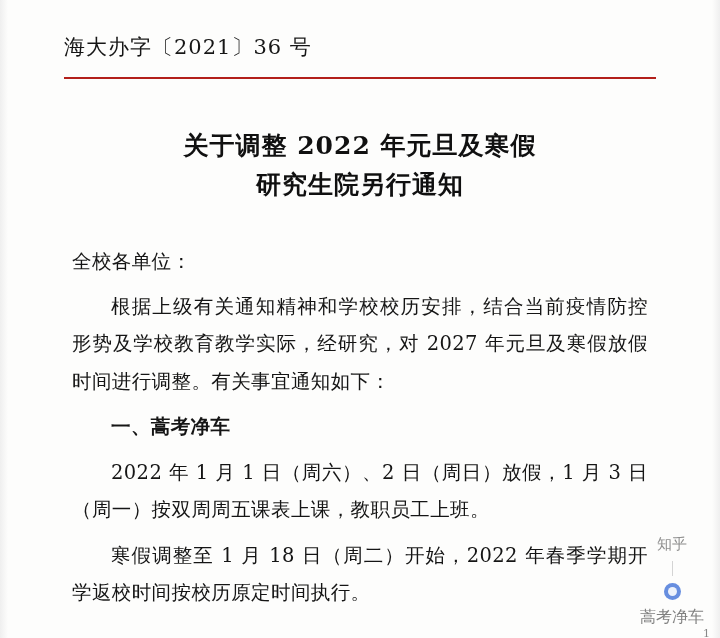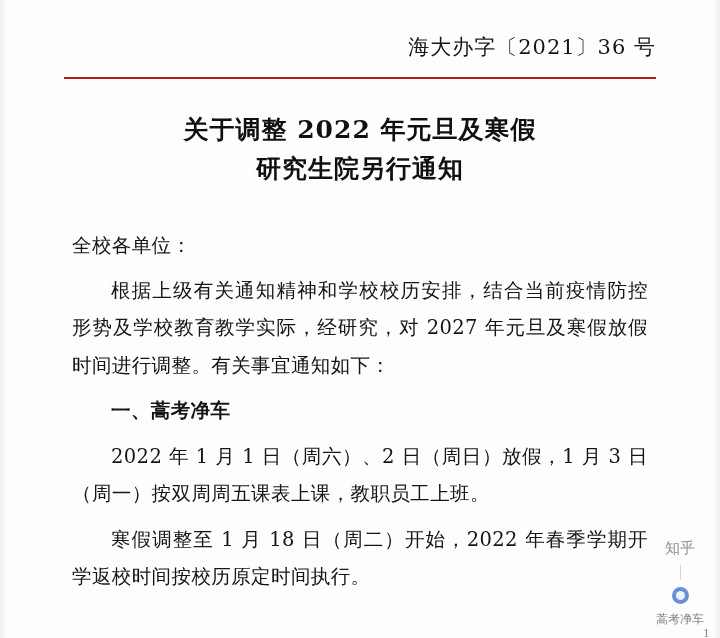--- a/index.html
+++ b/index.html
@@ -17,40 +17,40 @@
   }
   .page {
     position: relative;
     width: 720px;
     height: 638px;
     box-sizing: border-box;
     padding: 0 64px;
     background: #fdfdfc;
   }
   .doc-number {
-    text-align: right;
+    text-align: left;
     font-size: 21px;
     letter-spacing: 1px;
     color: #161616;
     padding-top: 33px;
     font-family: "DejaVu Serif", "Liberation Serif", serif;
   }
   .red-rule {
     margin-top: 16px;
     height: 2px;
     background: #b3201b;
     width: 100%;
   }
   .doc-title {
     text-align: center;
     font-size: 25px;
     font-weight: bold;
     line-height: 1.55;
     color: #101010;
-    margin-top: 32px;
+    margin-top: 48px;
     letter-spacing: 1px;
   }
   .doc-title .line {
     display: block;
   }
   .body-text {
     margin-top: 38px;
     font-size: 19.5px;
     line-height: 1.92;
     color: #151515;
@@ -102,21 +102,21 @@
     content: "";
     position: absolute;
     left: 4px;
     top: 3.5px;
     width: 9px;
     height: 9px;
     border-radius: 50%;
     background: #e9effb;
   }
   .wm-name {
-    font-size: 12px;
+    font-size: 16px;
     color: #5d5d5d;
     font-family: "DejaVu Sans", "Liberation Sans", sans-serif;
   }
   .page-number {
     position: absolute;
     right: 10px;
     bottom: -2px;
     font-size: 11px;
     color: #888;
     font-family: "DejaVu Serif", "Liberation Serif", serif;

